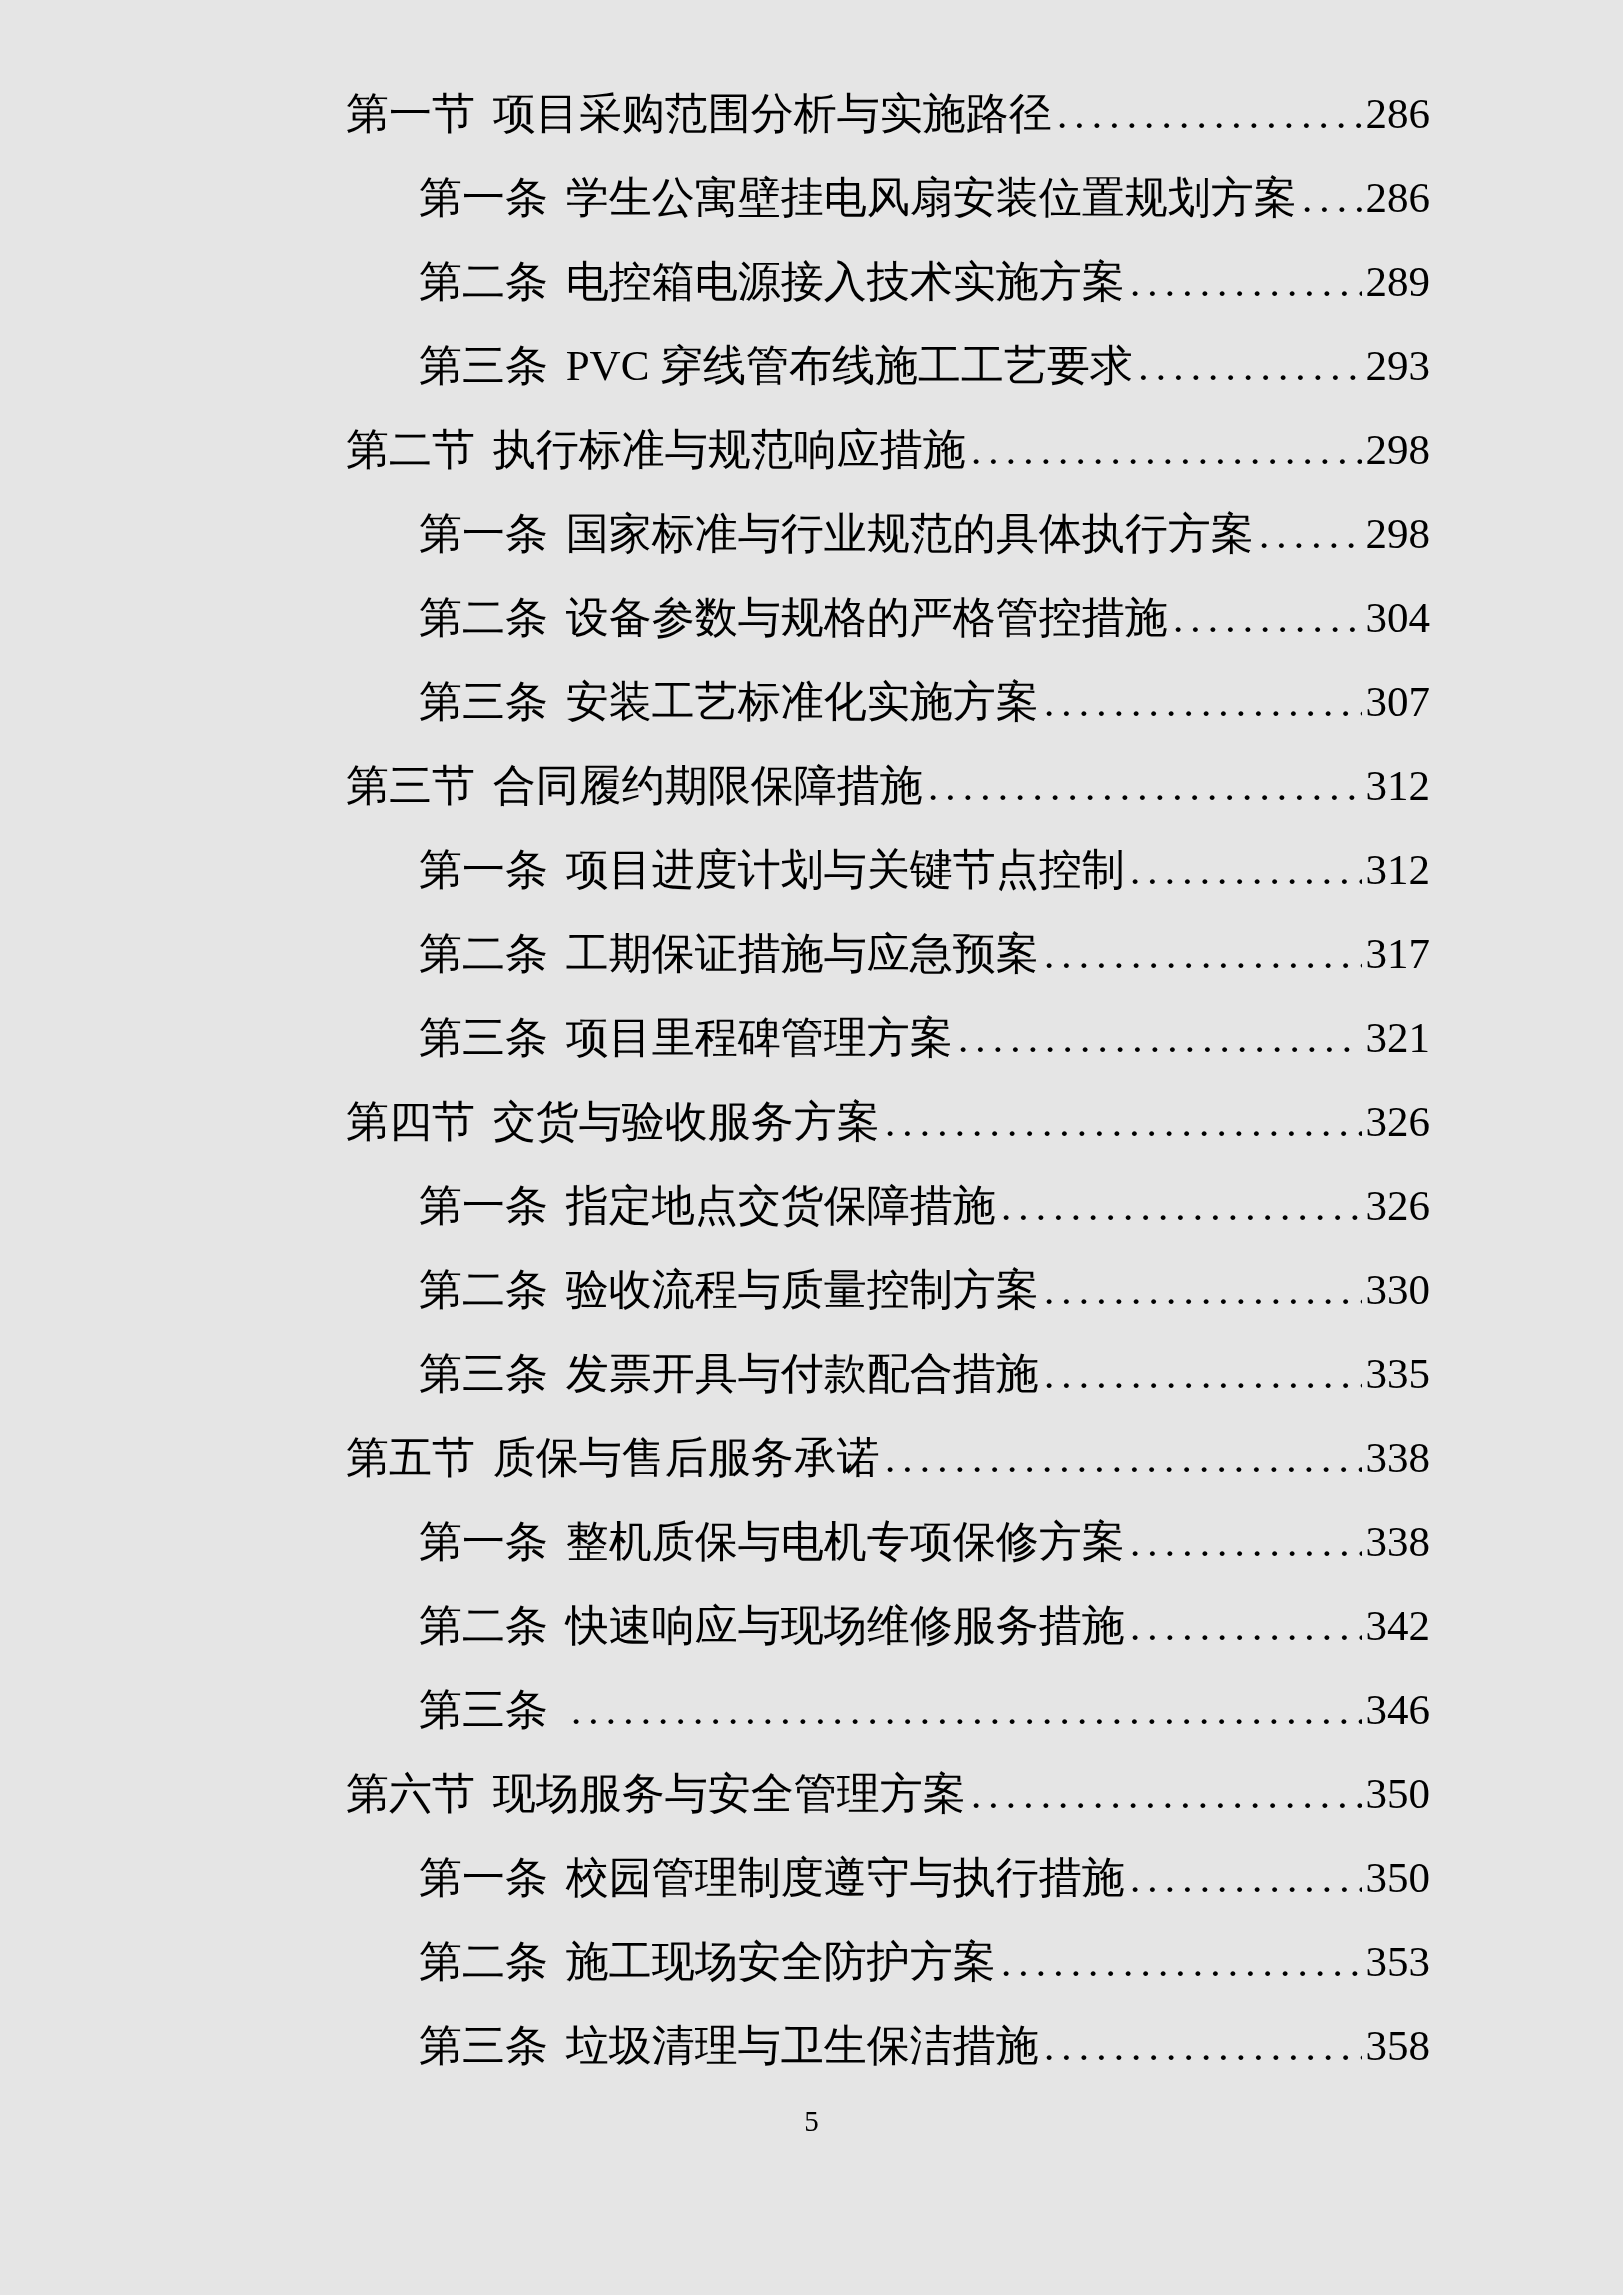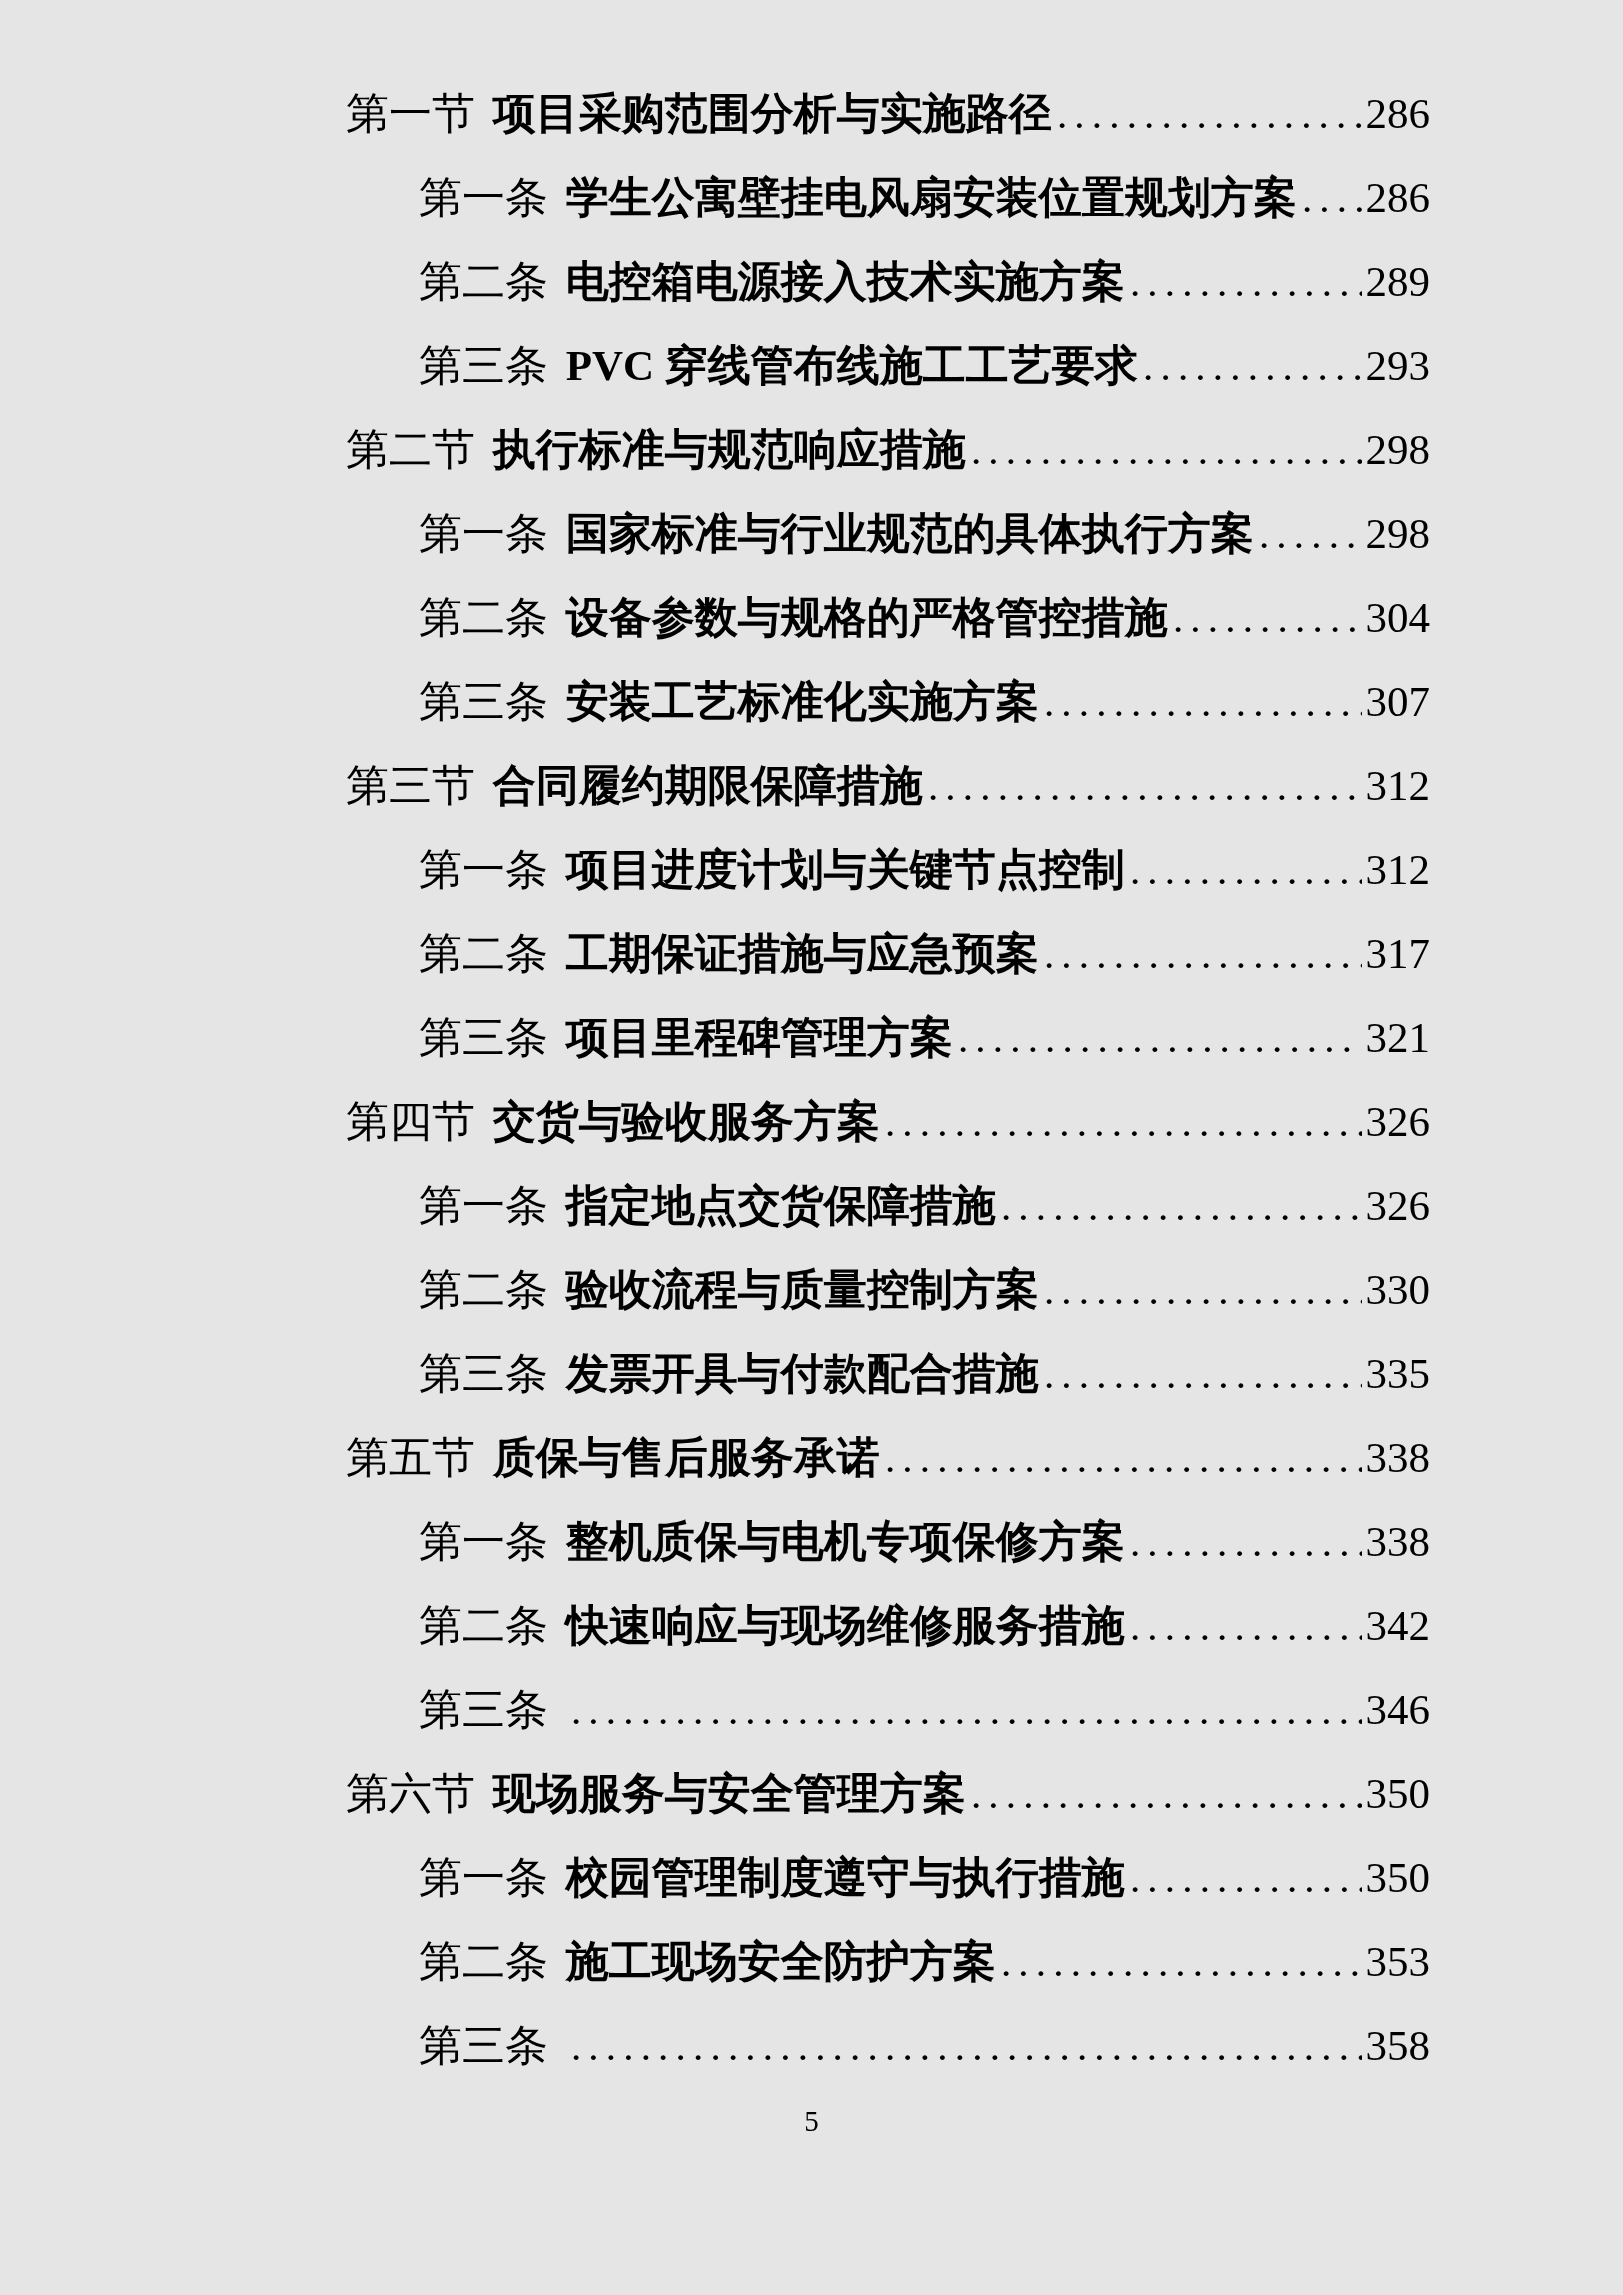--- a/index.html
+++ b/index.html
@@ -34,21 +34,21 @@
   }
   .toc-row.level-2 {
     padding-left: 73px;
     text-align: right;
   }
   .toc-prefix {
     margin-right: 17.7px;
     font-weight: normal;
   }
   .toc-title {
-    font-weight: bold;
+    font-weight: normal;
   }
   .toc-dots {
     flex: 1 1 auto;
     overflow: hidden;
     margin-left: 5.2px;
     margin-right: 3.9px;
     min-width: 26px;
     letter-spacing: 7.2px;
     font-size: 41px;
     font-weight: normal;
@@ -230,20 +230,21 @@
 
   <div class="toc-row level-2">
     <span class="toc-prefix">第二条</span>
     <span class="toc-title">施工现场安全防护方案</span>
     <span class="toc-dots"></span>
     <span class="toc-page">353</span>
   </div>
 
   <div class="toc-row level-2">
     <span class="toc-prefix">第三条</span>
+    <span class="toc-title">垃圾清理与卫生保洁措施</span>
     <span class="toc-dots"></span>
     <span class="toc-page">358</span>
   </div>
 </div>
 
   <div class="footer">5</div>
 
 </div>
 
 

